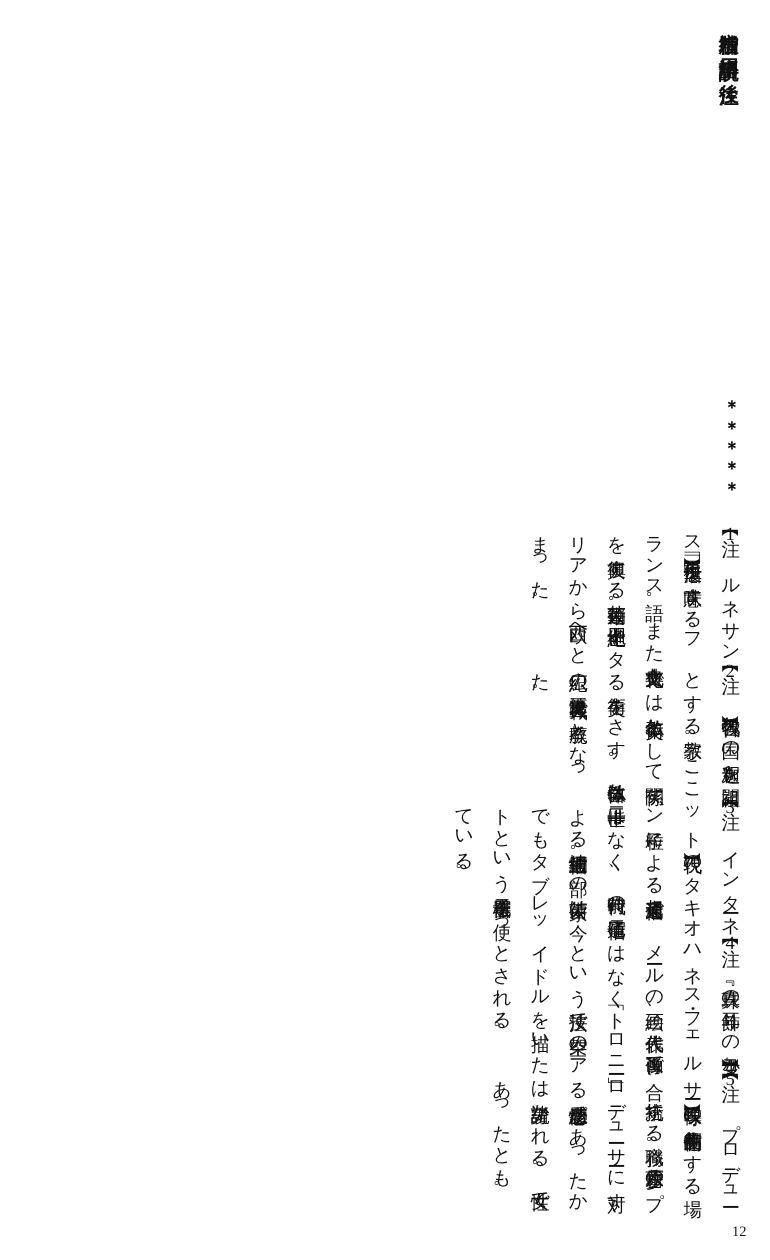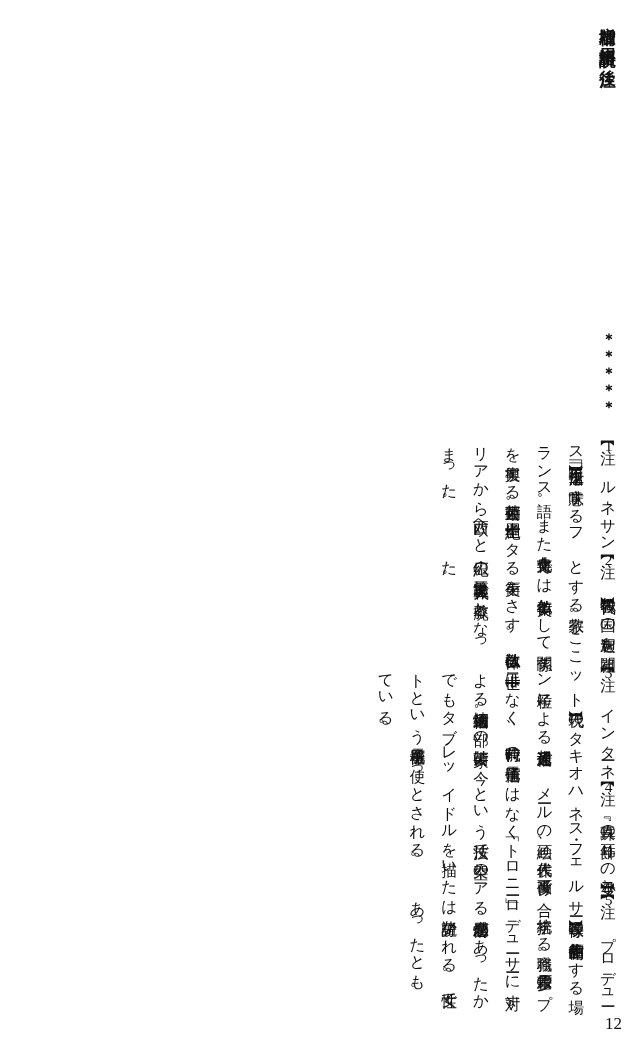--- a/index.html
+++ b/index.html
@@ -64,21 +64,21 @@
     margin-left: 4px;
     max-height: 990px;
   }
   .note.gap {
     margin-left: 10px;
   }
   .pagenum {
     position: absolute;
     bottom: 16px;
     right: 20px;
-    font-size: 17px;
+    font-size: 12px;
     font-family: "Liberation Serif", serif;
     color: #111;
   }
 </style>
 </head>
 <body>
 
 <div class="page">
 
   <div class="vtext">

